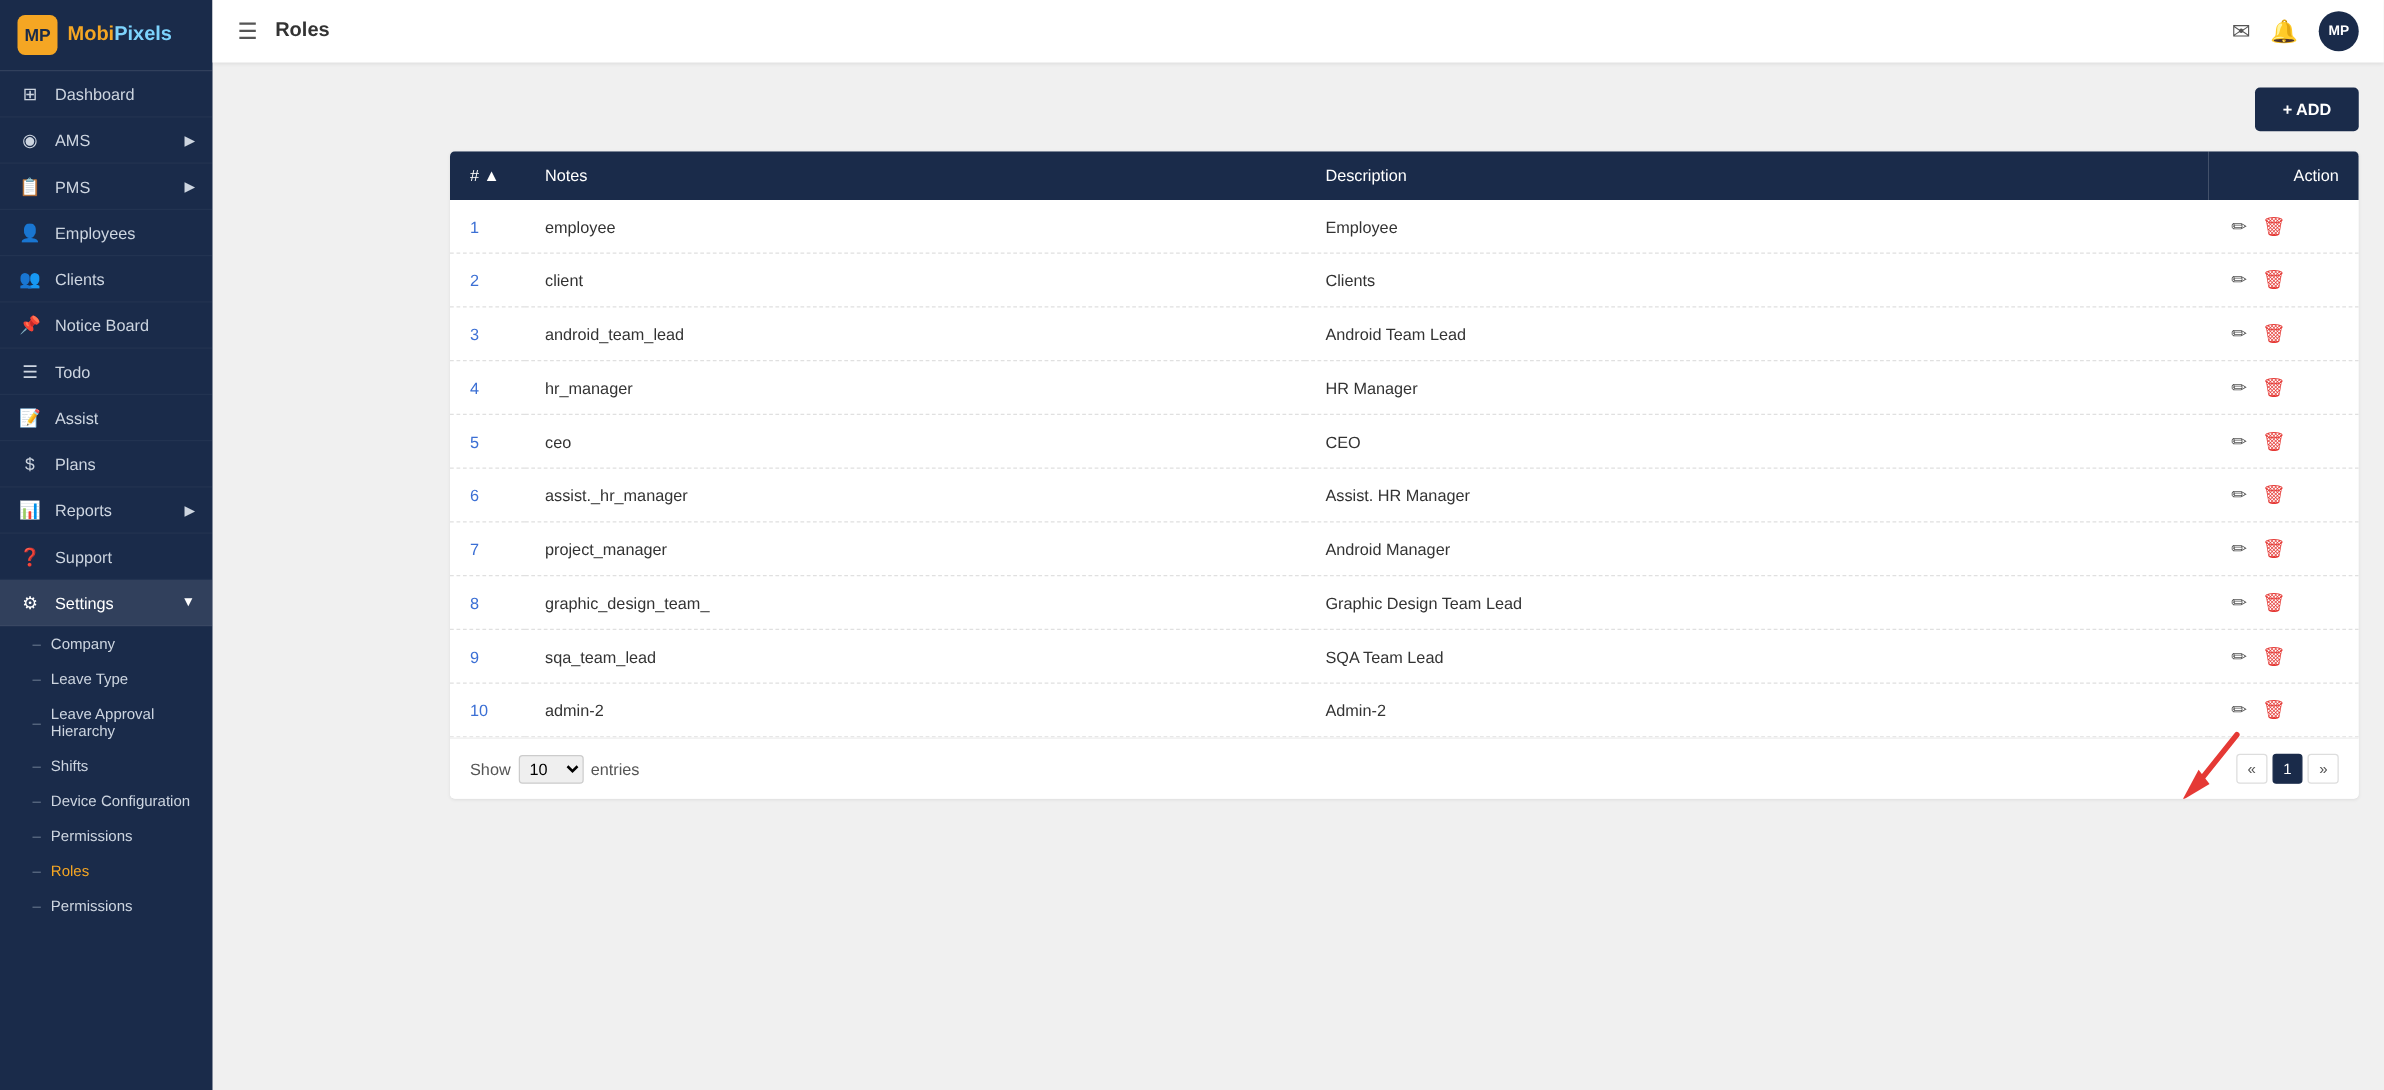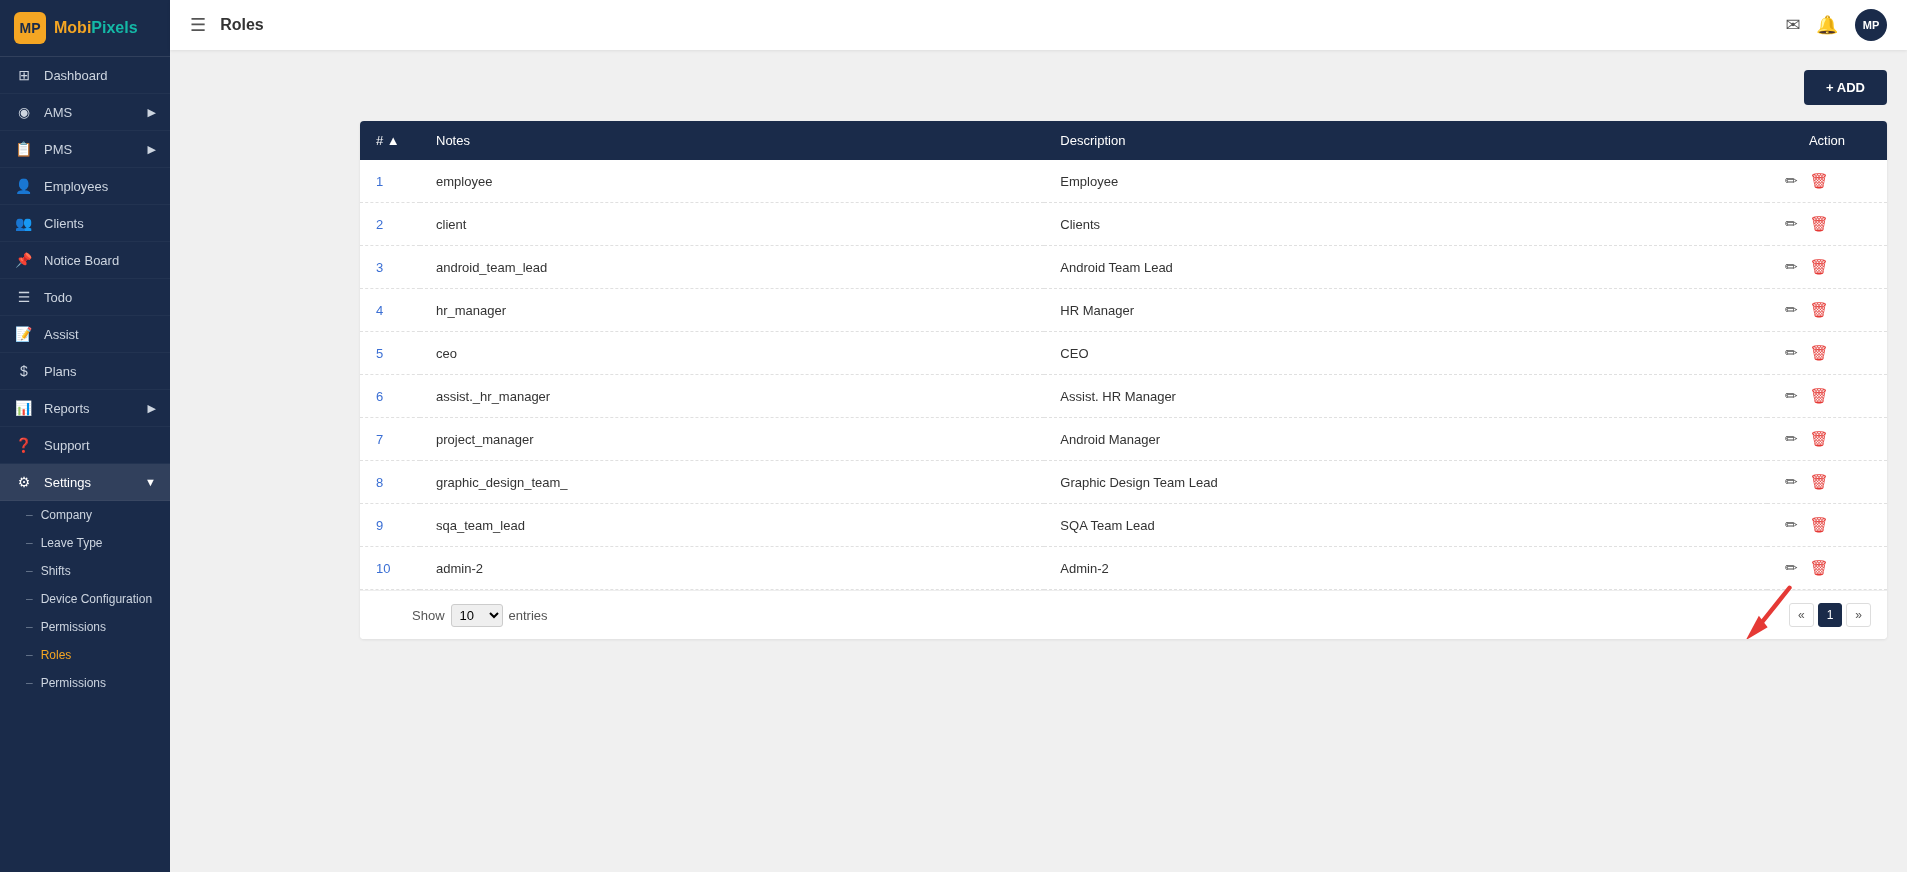--- a/index.html
+++ b/index.html
@@ -27,21 +27,21 @@
       width: 32px;
       height: 32px;
       background: #f5a623;
       border-radius: 6px;
       display: flex; align-items: center; justify-content: center;
       font-weight: bold; color: #1a2b4a; font-size: 14px;
       margin-right: 8px;
       flex-shrink: 0;
     }
     .logo-text { color: #f5a623; font-weight: 700; font-size: 16px; }
-    .logo-text span { color: #14b8a6; }
+    .logo-text span { color: #7dd3fc; }
 
     .nav-item {
       display: flex;
       align-items: center;
       padding: 10px 14px;
       cursor: pointer;
       color: #cdd5e0;
       font-size: 13px;
       position: relative;
       border-bottom: 1px solid rgba(255,255,255,0.04);
@@ -139,21 +139,21 @@
 
     
     .table-footer {
       display: flex;
       align-items: center;
       justify-content: space-between;
       padding: 12px 16px;
       background: #fff;
       border-top: 1px solid #eee;
     }
-    .show-entries { display: flex; align-items: center; gap: 6px; color: #555; font-size: 13px; margin-left: 36px; }
+    .show-entries { display: flex; align-items: center; gap: 6px; color: #555; font-size: 13px; }
     .show-entries select { padding: 2px 4px; border: 1px solid #ccc; border-radius: 3px; font-size: 13px; }
     .pagination { display: flex; align-items: center; gap: 4px; }
     .page-btn {
       background: none; border: 1px solid #ddd; border-radius: 3px;
       padding: 4px 8px; cursor: pointer; font-size: 12px; color: #555;
     }
     .page-btn.active { background: #1a2b4a; color: #fff; border-color: #1a2b4a; }
 
     
     .arrow-container {
@@ -229,20 +229,23 @@
   <div class="nav-item active">
     <span class="nav-icon">⚙</span>
     <span>Settings</span>
     <span class="nav-arrow">▼</span>
   </div>
   <div class="sub-item">
     <span>Company</span>
   </div>
   <div class="sub-item">
     <span>Leave Type</span>
+  </div>
+  <div class="sub-item">
+    <span>Leave Approval Hierarchy</span>
   </div>
   <div class="sub-item">
     <span>Shifts</span>
   </div>
   <div class="sub-item">
     <span>Device Configuration</span>
   </div>
   <div class="sub-item">
     <span>Permissions</span>
   </div>
@@ -271,21 +274,21 @@
     <button class="btn-add">+ ADD</button>
   </div>
 
   <div class="table-container arrow-container">
     <table>
       <thead>
         <tr>
           <th style="width:60px;"># ▲</th>
           <th>Notes</th>
           <th>Description</th>
-          <th style="width:120px;text-align:center;">Action</th>
+          <th style="width:120px;text-align:right;">Action</th>
         </tr>
       </thead>
       <tbody id="table-body">
       <tr>
     <td class="id-col">1</td>
     <td>employee</td>
     <td>Employee</td>
     <td>
       <div class="action-cell">
         <button class="btn-edit" title="Edit">✏</button>

